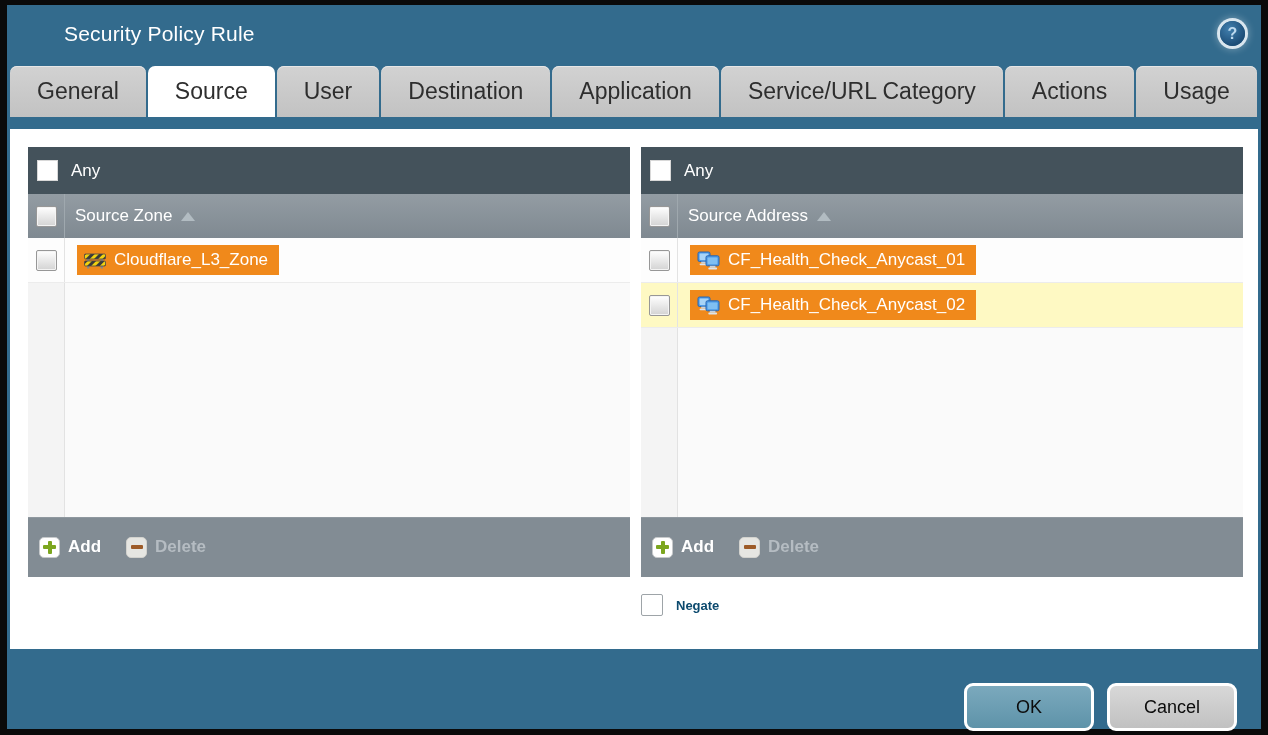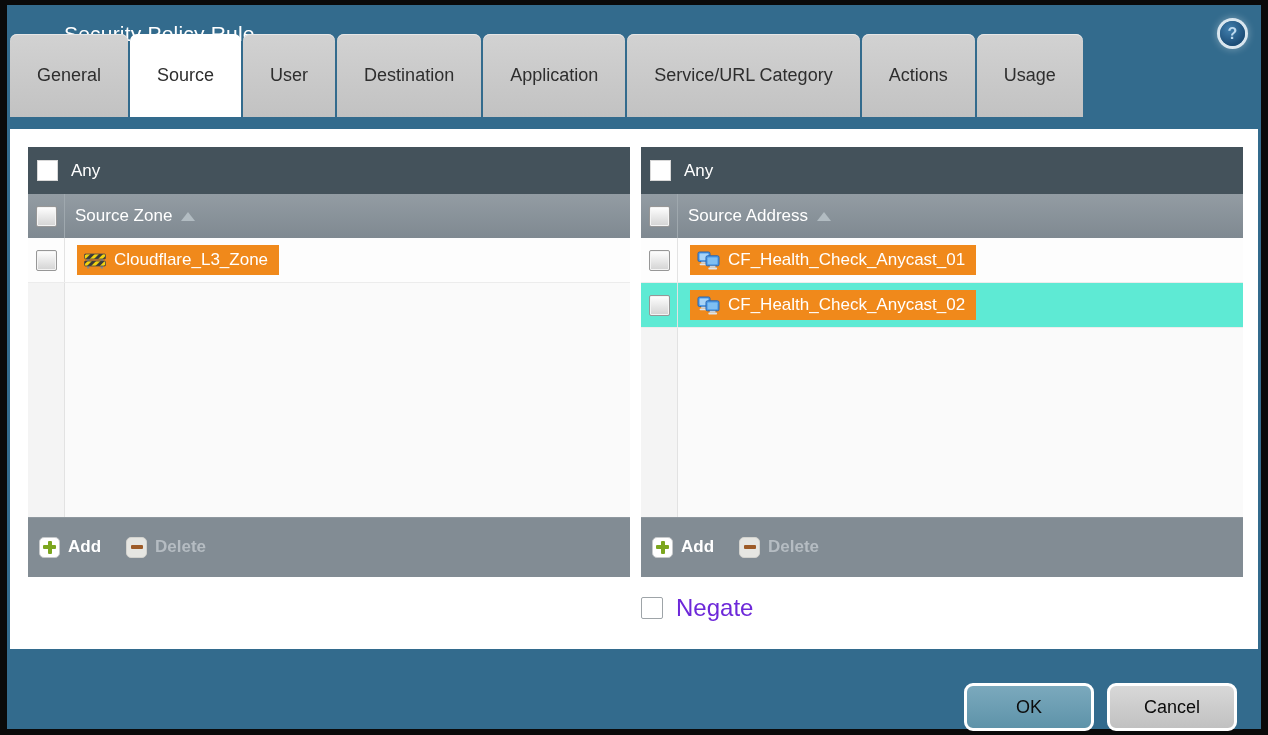--- a/index.html
+++ b/index.html
@@ -10,21 +10,21 @@
   .titlebar{height:57px;display:flex;align-items:center;padding:0 16px;margin-left:41px;}
   .title{color:#ffffff;font-size:21px;letter-spacing:.2px;}
   .help{margin-left:auto;width:25px;height:25px;border-radius:50%;
     background:radial-gradient(circle at 38% 32%, #417fae 0%, #1d4e78 70%);
     box-shadow:0 0 0 3px rgba(236,244,249,.88), 0 0 7px 4px rgba(255,255,255,.28);
     color:#bcd9ef;font-weight:bold;font-size:16px;display:flex;align-items:center;justify-content:center;cursor:pointer;}
 
   
   .tabs{display:flex;align-items:flex-end;height:55px;padding-left:3px;gap:2px;}
   .tab{height:51px;background:linear-gradient(#d2d2d2,#c2c2c2);border-radius:7px 7px 0 0;
-    display:flex;align-items:center;justify-content:center;padding:16px 27px;font-size:18px;color:#2e2e2e;
+    display:flex;align-items:center;justify-content:center;padding:0 27px;font-size:23px;color:#2e2e2e;
     box-shadow:inset 0 1px 0 #e6e6e6;cursor:pointer;white-space:nowrap;margin-top:30px;}
   .tab.active{background:#ffffff;box-shadow:none;z-index:2;}
 
   
   .content{position:relative;margin:12px 3px;height:520px;background:#ffffff;box-sizing:border-box;padding:18px 0 0 18px;}
   .panels{display:flex;gap:11px;}
   .panel{width:602px;height:430px;display:flex;flex-direction:column;}
 
   .any-row{height:47px;background:#44525B;display:flex;align-items:center;padding:0 9px;flex-shrink:0;}
   .cb-white{width:21px;height:21px;background:#ffffff;border:1px solid #d8d8d8;box-sizing:border-box;cursor:pointer;}
@@ -33,39 +33,39 @@
   .col-header{height:44px;background:linear-gradient(#939CA3,#7F8991);display:flex;align-items:center;flex-shrink:0;}
   .cb-cell{width:36px;flex-shrink:0;display:flex;justify-content:center;align-items:center;align-self:stretch;}
   .col-header .cb-cell{border-right:1px solid #9FA8AE;}
   .cb-3d{width:19px;height:19px;background:linear-gradient(#ffffff,#d3d3d3);border:1px solid #979797;border-radius:2px;box-shadow:inset 0 0 0 1px #f4f4f4;cursor:pointer;}
   .col-title{color:#ffffff;font-size:17px;margin-left:10px;}
   .sort-arrow{margin-left:9px;width:0;height:0;border-left:7px solid transparent;border-right:7px solid transparent;border-bottom:9px solid #B2BCC2;}
 
   .panel-body{flex:1;background:#FAFAFA;position:relative;overflow:hidden;}
   .panel-body::before{content:"";position:absolute;left:0;top:0;bottom:0;width:36px;background:#f4f4f4;border-right:1px solid #e2e2e2;}
   .grid-row{height:44px;display:flex;align-items:center;position:relative;border-bottom:1px solid #ECECEC;background:#FDFDFD;}
-  .grid-row.alt{background:#5eead4;}
+  .grid-row.alt{background:#fef9c3;}
   .grid-row .cb-cell{border-right:1px solid #E3E3E3;background:transparent;position:relative;z-index:1;}
   .chip{margin-left:12px;height:30px;display:inline-flex;align-items:center;gap:8px;padding:0 11px 0 7px;background:#F0891B;color:#ffffff;font-size:17px;cursor:pointer;}
 
   .toolbar{height:60px;background:#828C94;display:flex;align-items:center;padding:0 11px;gap:25px;flex-shrink:0;box-shadow:inset 0 1px 0 #8f989f;font-weight:bold;}
   .tb-btn{display:flex;align-items:center;gap:8px;font-size:17px;cursor:pointer;}
   .icon-sq{width:21px;height:21px;border-radius:5px;display:flex;align-items:center;justify-content:center;box-sizing:border-box;}
   .icon-add{background:#ffffff;border:1px solid #c6c9cb;}
   .plus{position:relative;width:13px;height:13px;}
   .plus::before{content:"";position:absolute;left:4.5px;top:0;width:4px;height:13px;background:#7CA61F;border-radius:1px;}
   .plus::after{content:"";position:absolute;top:4.5px;left:0;height:4px;width:13px;background:#7CA61F;border-radius:1px;}
   .add-label{color:#ffffff;}
   .icon-del{background:#E6E6E2;border:1px solid #d2d2ce;}
   .minus{width:12px;height:4px;background:#9D5B28;border-radius:1px;}
   .del-label{color:#B5BCC2;}
 
   .negate-row{margin-top:17px;margin-left:613px;display:flex;align-items:center;gap:13px;}
   .cb-negate{width:22px;height:22px;background:#ffffff;border:1px solid #9EA4A8;border-radius:2px;box-sizing:border-box;cursor:pointer;}
-  .negate-label{font-size:24px;color:#6d28d9;}
+  .negate-label{font-size:13px;color:#0c4a6e;font-weight:bold;}
 
   
   .footer{height:92px;display:flex;align-items:center;justify-content:flex-end;gap:13px;padding-right:24px;box-sizing:border-box;}
   .btn{width:130px;height:48px;border-radius:9px;border:3px solid #ffffff;box-sizing:border-box;font-size:18px;color:#0c0c0c;display:flex;align-items:center;justify-content:center;cursor:pointer;font-family:"Liberation Sans",sans-serif;}
   .btn-ok{background:linear-gradient(#7BA9BD,#5E93A9);}
   .btn-cancel{background:linear-gradient(#D8D8D8,#C1C1C1);}
 
   .zone-ico,.addr-ico{flex-shrink:0;display:block;}
 </style>
 </head>

